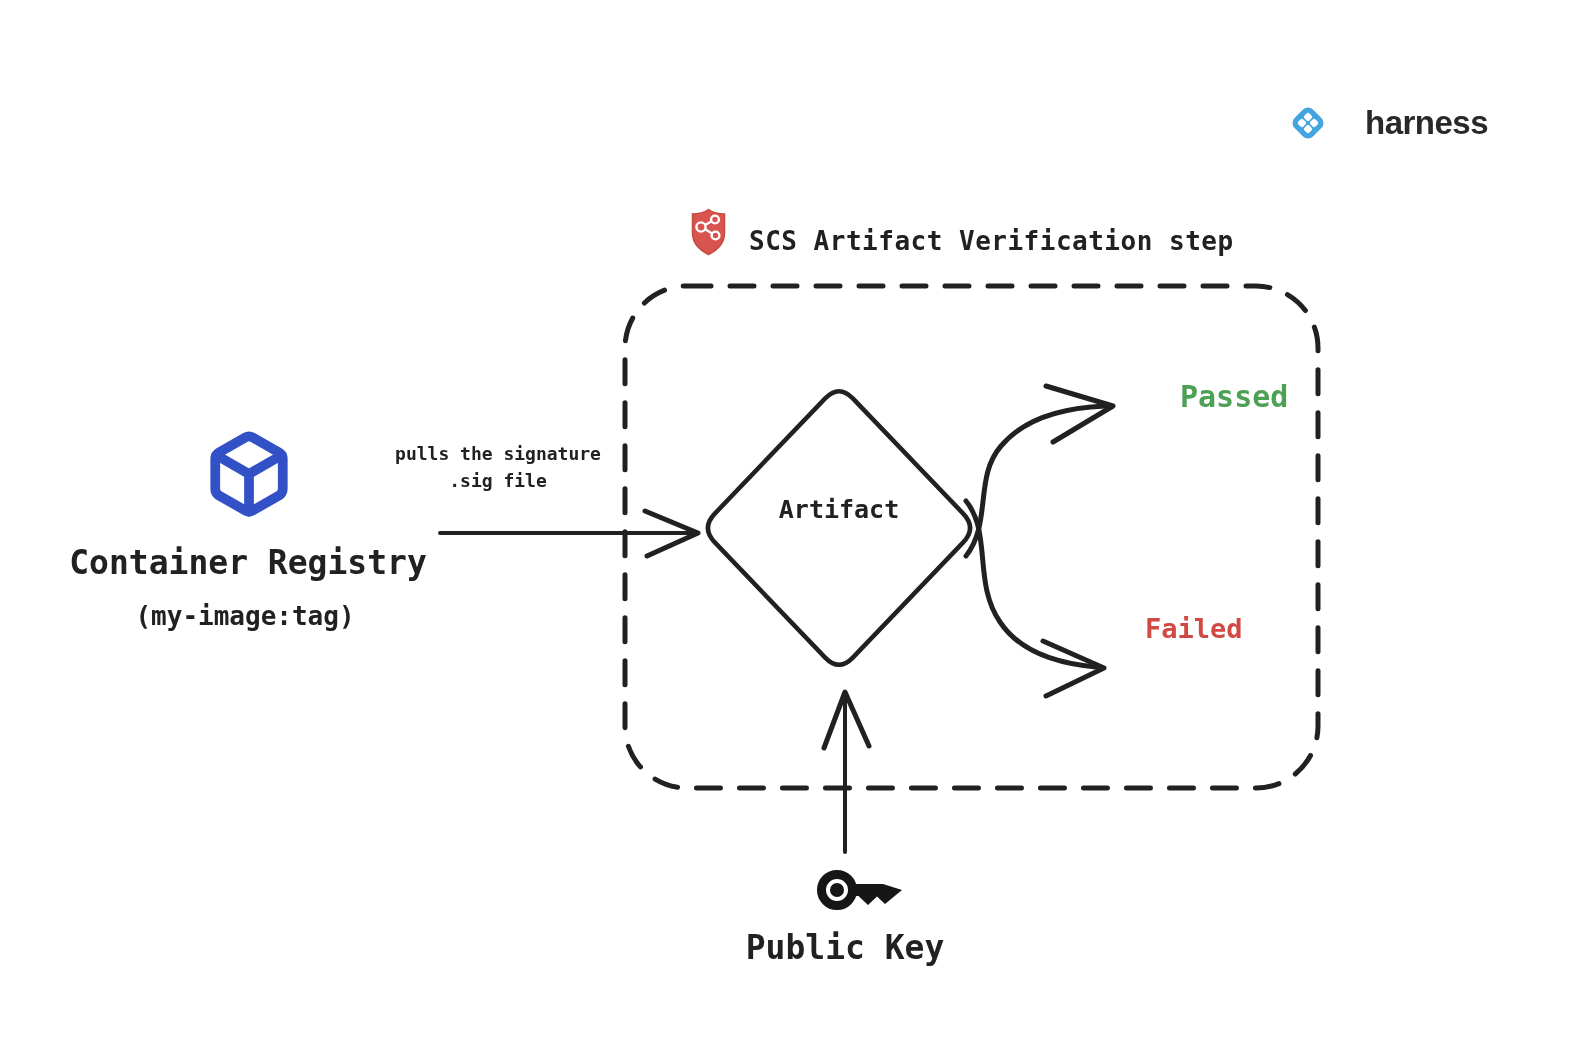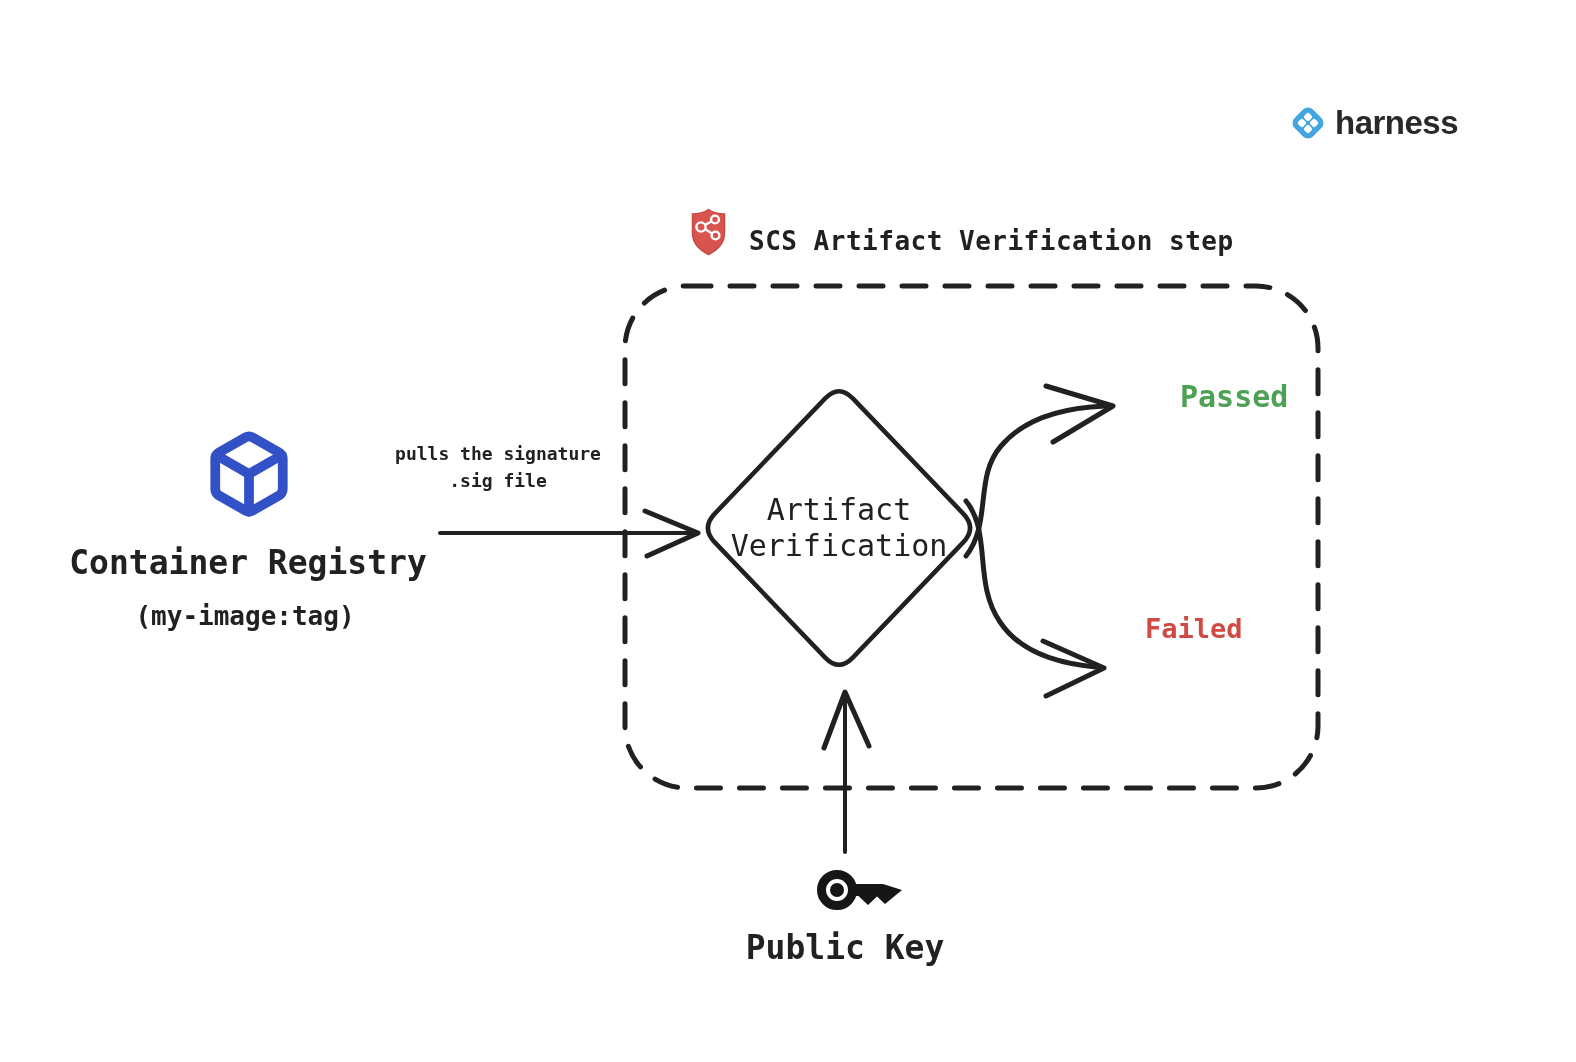--- a/index.html
+++ b/index.html
@@ -21,37 +21,37 @@
     color:var(--ink);
   }
   .abs{position:absolute;}
   #linework{position:absolute;left:0;top:0;width:1576px;height:1062px;}
   .stroke{stroke:var(--ink);fill:none;stroke-linecap:round;stroke-linejoin:round;}
 
   
   .brand{left:1288px;top:103px;display:flex;align-items:center;gap:7px;}
   .brand-word{
     font-family:"Liberation Sans", sans-serif;
-    font-weight:bold;font-size:33px;letter-spacing:-0.5px;color:#27292b;
+    font-weight:bold;font-size:33px;letter-spacing:-0.5px;color:#27292b;margin-left:30px;
   }
 
   
   .step-header{left:690px;top:208px;display:flex;align-items:flex-end;gap:22px;}
   .step-title{font-size:26px;font-weight:bold;letter-spacing:0.5px;color:var(--ink);}
 
   
   .cr-icon{left:204px;top:424px;width:90px;height:100px;}
   .cr-title{left:30px;top:543px;width:436px;text-align:center;font-size:33px;font-weight:bold;}
   .cr-subtitle{left:30px;top:601px;width:430px;text-align:center;font-size:26px;font-weight:bold;}
 
   
   .pull-label{left:362px;top:440px;width:272px;text-align:center;font-size:18px;font-weight:bold;line-height:27px;}
 
   
-  .decision-label{left:729px;top:492px;width:220px;text-align:center;font-size:30px;font-weight:normal;line-height:36px;}
+  .decision-label{left:729px;top:492px;width:220px;text-align:center;font-size:25px;font-weight:bold;line-height:36px;}
 
   
   .passed-label{left:1180px;top:379px;width:130px;font-size:30px;font-weight:bold;color:var(--passed-green);}
   .failed-label{left:1145px;top:613px;width:130px;font-size:27px;font-weight:bold;color:var(--failed-red);}
 
   
   .key-icon{left:813px;top:864px;width:94px;height:52px;}
   .pk-label{left:718px;top:928px;width:254px;text-align:center;font-size:33px;font-weight:bold;}
 
   .shield{width:37px;height:48px;}
@@ -123,21 +123,20 @@
   <div class="abs cr-subtitle">(my-image:tag)</div>
   <div class="abs cr-title">Container Registry</div>
 
   <div class="abs pull-label">
     <div>pulls the signature</div>
     <div>.sig file</div>
   </div>
 
   <div class="abs decision-label">
     <div>Artifact</div>
-    <div>Verification</div>
   </div>
 
   <div class="abs passed-label">Passed</div>
   <div class="abs failed-label">Failed</div>
 
   <svg class="abs key-icon" viewBox="0 0 94 52">
     <circle cx="24" cy="26" r="15.5" fill="none" stroke="#161616" stroke-width="9"></circle>
     <circle cx="24" cy="26" r="7" fill="#161616"></circle>
     <path d="M43 20 L70 20 L89 26 L72 40 L64 32.5 L55 41 L46 32.5 L46 32 L43 32 Z" fill="#161616"></path>
   </svg>

